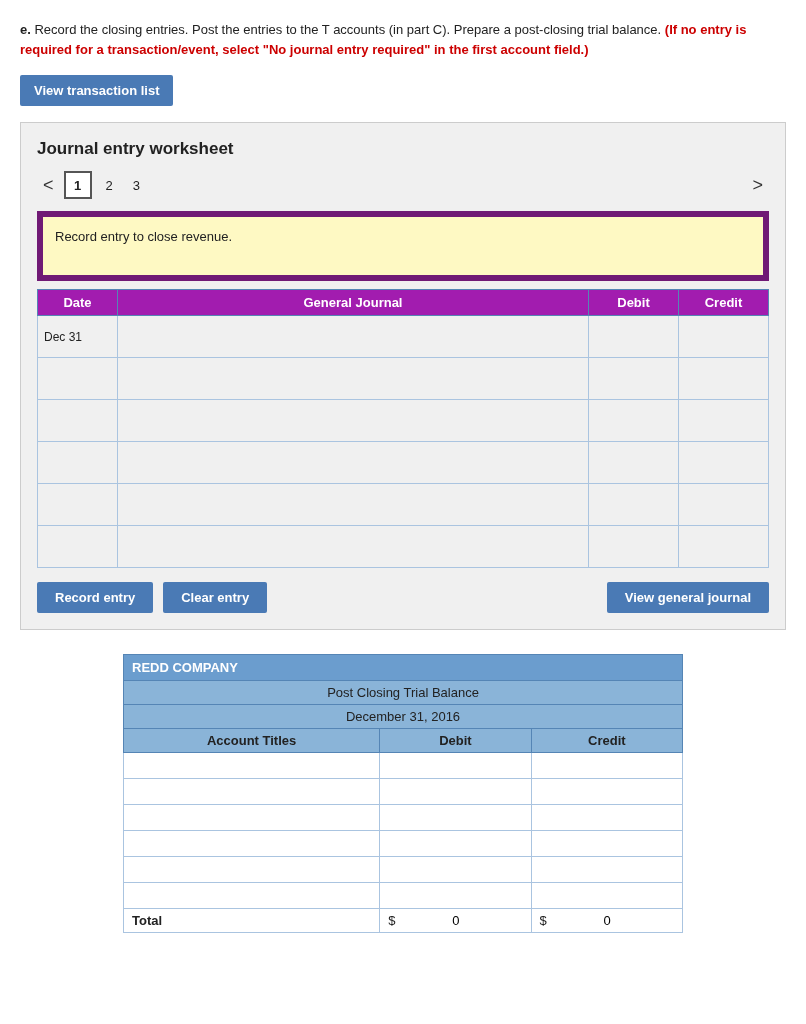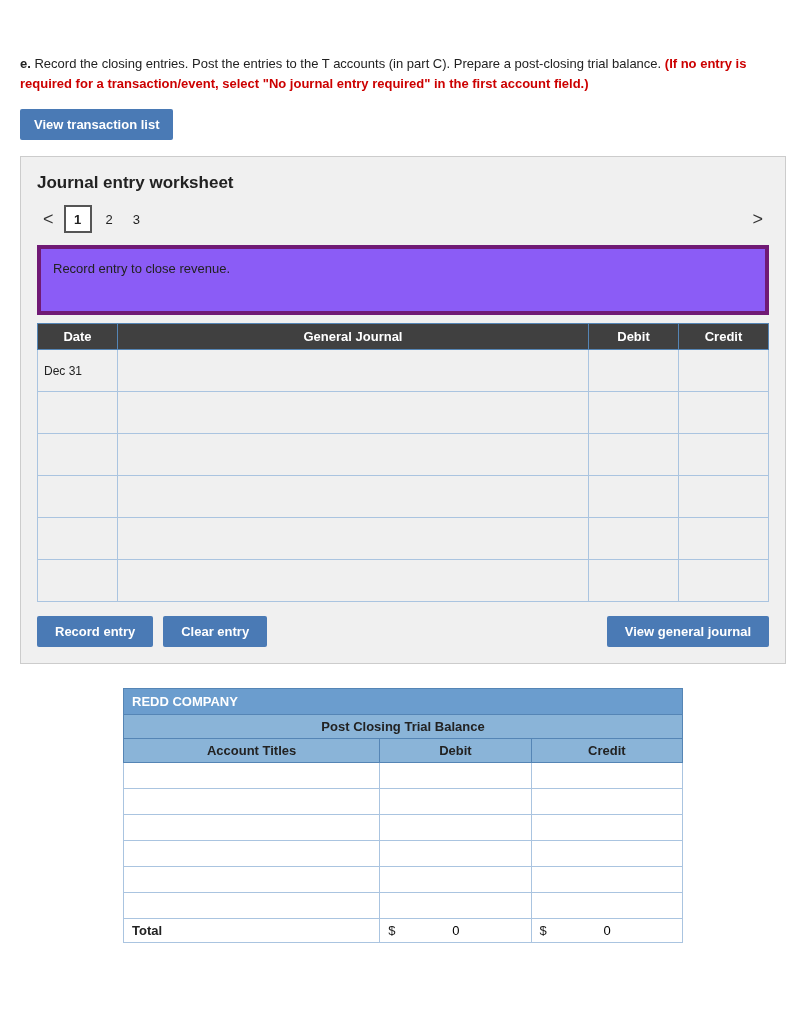--- a/index.html
+++ b/index.html
@@ -6,21 +6,20 @@
     body {
       font-family: Arial, sans-serif;
       font-size: 13px;
       background: #fff;
       padding: 20px;
       color: #222;
     }
     .instructions {
       margin-bottom: 16px;
       line-height: 1.5;
-      margin-top: 34px;
     }
     .instructions .highlight {
       color: #cc0000;
       font-weight: bold;
     }
     .view-transaction-btn {
       background: #4a7ab5;
       color: #fff;
       border: none;
       padding: 8px 14px;
@@ -74,39 +73,39 @@
     .page-num-plain {
       padding: 2px 6px;
       font-size: 13px;
       cursor: pointer;
       margin: 0 4px;
     }
     .pagination-spacer {
       flex: 1;
     }
     .entry-description {
-      background: #8b5cf6;
-      border: 4px solid #701a75;
+      background: #fef9c3;
+      border: 6px solid #701a75;
       padding: 12px;
       margin-bottom: 8px;
       min-height: 70px;
       font-size: 13px;
     }
     .note-text {
       color: #cc0000;
       font-size: 12px;
       margin-bottom: 8px;
     }
     .journal-table {
       width: 100%;
       border-collapse: collapse;
       margin-bottom: 14px;
     }
     .journal-table th {
-      background: #404040;
+      background: #a21caf;
       color: #fff;
       padding: 5px 8px;
       text-align: center;
       border: 1px solid #5585b5;
       font-weight: bold;
       font-size: 13px;
     }
     .journal-table th.date-col { text-align: center; width: 80px; }
     .journal-table th.journal-col { text-align: center; }
     .journal-table th.debit-col { text-align: center; width: 90px; }
@@ -163,21 +162,21 @@
       padding: 5px 8px;
       font-weight: bold;
       font-size: 13px;
       border: 1px solid #5585b5;
     }
     .trial-table .subheader-row td {
       background: #8ab4d8;
       color: #222;
       text-align: center;
       padding: 4px 8px;
-      font-weight: bold;
+      font-weight: normal;
       font-size: 13px;
       border: 1px solid #5585b5;
     }
     .trial-table .col-header-row td {
       background: #8ab4d8;
       color: #222;
       text-align: center;
       padding: 4px 8px;
       font-weight: bold;
       font-size: 13px;
@@ -304,20 +303,23 @@
 
 
 <div class="trial-balance-container">
   <table class="trial-table">
     <thead>
       <tr class="header-row">
         <td colspan="3">REDD COMPANY</td>
       </tr>
       <tr class="subheader-row">
         <td colspan="3">Post Closing Trial Balance</td>
+      </tr>
+      <tr class="subheader-row">
+        <td colspan="3">December 31, 2016</td>
       </tr>
       <tr class="col-header-row">
         <td class="account-col">Account Titles</td>
         <td class="debit-col">Debit</td>
         <td class="credit-col">Credit</td>
       </tr>
     </thead>
     <tbody id="trial-tbody">
     <tr class="data-row">
           <td><input type="text" style=""></td>

